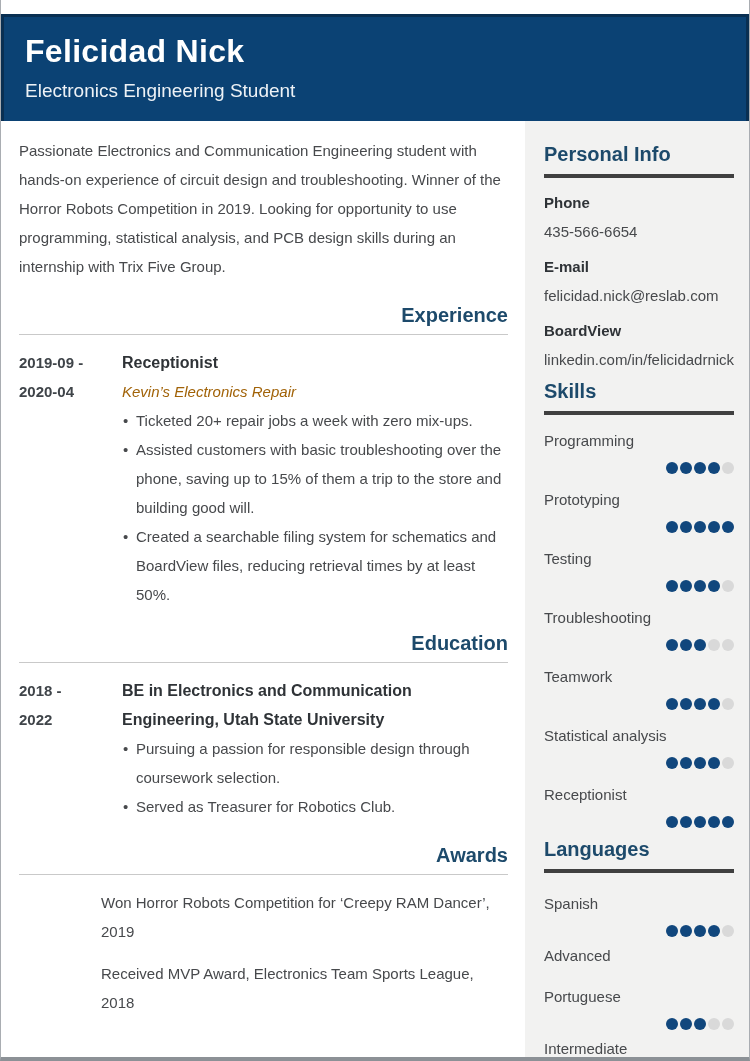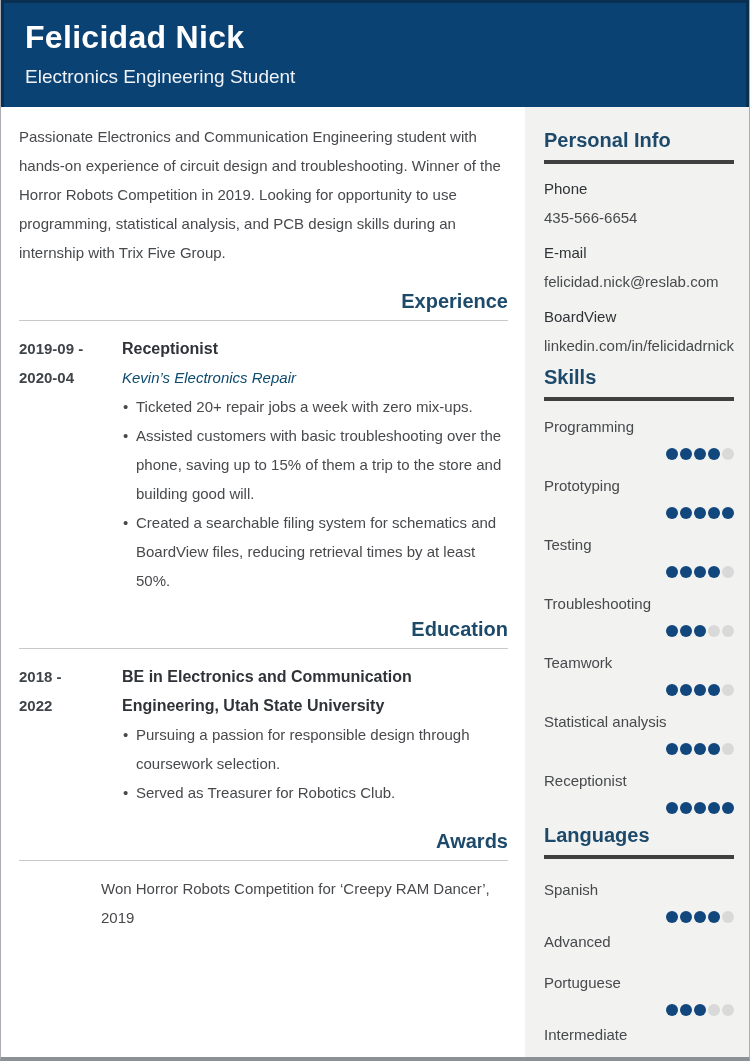--- a/index.html
+++ b/index.html
@@ -24,20 +24,21 @@
     border-right:1px solid var(--page-edge);
     border-bottom:4px solid #8c9196;
   }
   
   .header{
     background:var(--header-bg);
     border:3px solid var(--header-border);
     border-bottom:none;
     height:107px;box-sizing:border-box;
     padding:15px 20px 0 21px;
+    margin-top:14px;
   }
   .header h1{
     margin:0;color:#ffffff;font-size:32px;font-weight:bold;
     letter-spacing:0.3px;line-height:38px;
   }
   .header .subtitle{
     color:#eef2f6;font-size:19px;margin-top:9px;line-height:24px;font-weight:normal;
   }
   
   .cols{display:flex;height:950px;}
@@ -57,36 +58,36 @@
     color:var(--heading);font-size:20px;font-weight:bold;
     margin:23px 0 0 0;padding-bottom:7px;
     border-bottom:1px solid var(--rule);
     text-align:right;
   }
   .entry{display:flex;margin-top:13px;font-size:15px;line-height:29px;gap:21px;}
   .entry-dates{width:82px;flex-shrink:0;font-weight:bold;color:var(--date-text);}
   .entry-dates div{line-height:29px;}
   .entry-content{flex:1;color:var(--body-text);}
   .entry-title{font-weight:bold;color:var(--bold-text);font-size:16px;line-height:29px;}
-  .entry-company{font-style:italic;color:#0c4a6e;line-height:29px;}
+  .entry-company{font-style:italic;color:#a16207;line-height:29px;}
   .bullets{margin:0;padding:0;list-style:none;}
   .bullets li{position:relative;padding-left:14px;line-height:29px;}
   .bullets li::before{content:"\2022";position:absolute;left:1px;color:var(--body-text);}
   .award{
     margin:13px 0 0 82px;font-size:15px;line-height:29px;color:var(--body-text);
   }
   
   .side-h{
     color:var(--heading);font-size:20px;font-weight:bold;
     margin:19px 0 0 0;padding-bottom:8px;
     border-bottom:4px solid #404040;
   }
   .side-h:first-child{margin-top:10px;}
   .pfield{margin-top:15px;}
-  .pfield .flabel{font-weight:normal;color:var(--bold-text);font-size:15px;line-height:20px;}
+  .pfield .flabel{font-weight:bold;color:var(--bold-text);font-size:15px;line-height:20px;}
   .pfield .fvalue{color:var(--body-text);font-size:15px;line-height:20px;margin-top:9px;}
   .skill{margin-top:16px;}
   .skill-name,.lang-name{font-size:15px;color:var(--body-text);line-height:20px;}
   .dots{display:flex;justify-content:flex-end;gap:2px;margin-top:11px;}
   .dot{width:12px;height:12px;border-radius:50%;}
   .dot.filled{background:var(--dot-filled);}
   .dot.empty{background:var(--dot-empty);}
   .lang{margin-top:21px;}
   .lang-level{text-align:left;font-size:15px;color:var(--body-text);margin-top:9px;line-height:20px;}
 </style>
@@ -142,20 +143,21 @@
                 </ul>
               </div>
             </div>
           </div>
       </section>
 
       <section>
         <h2 class="sec-h">Awards</h2>
         <div id="awards-list">
             <div class="award">Won Horror Robots Competition for ‘Creepy RAM Dancer’, 2019</div>
+            <div class="award">Received MVP Award, Electronics Team Sports League, 2018</div>
           </div>
       </section>
     </main>
 
     <aside class="sidebar">
       <section>
         <h2 class="side-h">Personal Info</h2>
         <div id="personal-fields">
             <div class="pfield">
               <div class="flabel">Phone</div>

